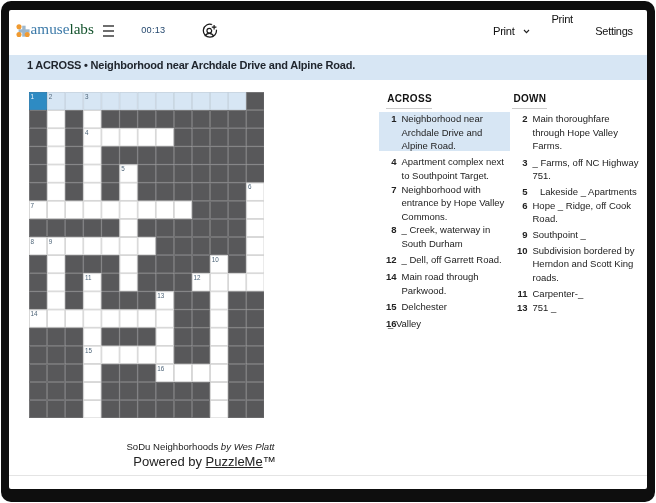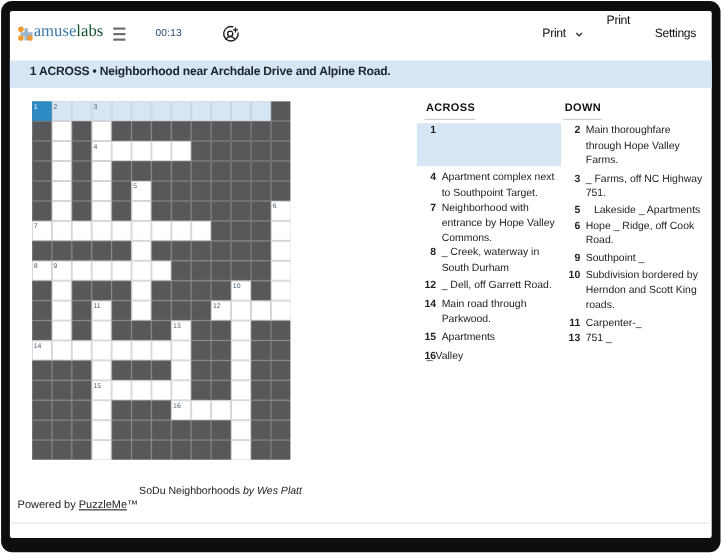--- a/index.html
+++ b/index.html
@@ -283,31 +283,32 @@
 <text x="182.70" y="169.97" font-family="Liberation Sans, sans-serif" font-size="6.3" fill="#4d6478">10</text>
 <text x="55.93" y="188.10" font-family="Liberation Sans, sans-serif" font-size="6.3" fill="#4d6478">11</text>
 <text x="164.59" y="188.10" font-family="Liberation Sans, sans-serif" font-size="6.3" fill="#4d6478">12</text>
 <text x="128.37" y="206.23" font-family="Liberation Sans, sans-serif" font-size="6.3" fill="#4d6478">13</text>
 <text x="1.60" y="224.36" font-family="Liberation Sans, sans-serif" font-size="6.3" fill="#4d6478">14</text>
 <text x="55.93" y="260.62" font-family="Liberation Sans, sans-serif" font-size="6.3" fill="#4d6478">15</text>
 <text x="128.37" y="278.75" font-family="Liberation Sans, sans-serif" font-size="6.3" fill="#4d6478">16</text>
 </svg>
 
 <div class="abs" style="left:0px;top:441px;width:401px;text-align:center;font-size:9.6px;color:#222">SoDu Neighborhoods <i>by Wes Platt</i></div>
-<div class="abs" style="left:16px;top:453.5px;width:401px;text-align:left;font-size:10px;color:#222">Powered by <span style="text-decoration:underline">PuzzleMe</span>™</div>
+<div class="abs" style="left:4px;top:453.5px;width:401px;text-align:center;font-size:13px;color:#222">Powered by <span style="text-decoration:underline">PuzzleMe</span>™</div>
 <div class="abs" style="left:9px;top:475.3px;width:638px;height:1px;background:#e4e4e4"></div>
 
 <div class="abs" style="left:379px;top:112.2px;width:131px;height:38.8px;background:#d7e6f4"></div>
 <div class="abs" style="left:387.3px;top:93.2px;font-size:10px;font-weight:bold;color:#111;letter-spacing:0.3px">ACROSS</div>
 <div class="abs" style="left:386px;top:107.8px;width:46px;height:1px;background:#ccc"></div>
 <div class="abs" style="left:513.5px;top:93.2px;font-size:10px;font-weight:bold;color:#111;letter-spacing:0.3px">DOWN</div>
 <div class="abs" style="left:512px;top:107.8px;width:35px;height:1px;background:#ccc"></div>
 <div style="font-size:9.5px;color:#222">
 <div style="position:absolute;left:379px;top:112.3px;width:131px;">
       <div style="position:absolute;left:0;top:0;width:17.5px;text-align:right;font-weight:bold;line-height:13.6px">1</div>
+      <div style="margin-left:22.5px;line-height:13.6px;white-space:nowrap">Neighborhood near<br>Archdale Drive and<br>Alpine Road.</div>
     </div>
     <div style="position:absolute;left:379px;top:155.4px;width:131px;">
       <div style="position:absolute;left:0;top:0;width:17.5px;text-align:right;font-weight:bold;line-height:13.6px">4</div>
       <div style="margin-left:22.5px;line-height:13.6px;white-space:nowrap">Apartment complex next<br>to Southpoint Target.</div>
     </div>
     <div style="position:absolute;left:379px;top:182.6px;width:131px;">
       <div style="position:absolute;left:0;top:0;width:17.5px;text-align:right;font-weight:bold;line-height:13.6px">7</div>
       <div style="margin-left:22.5px;line-height:13.6px;white-space:nowrap">Neighborhood with<br>entrance by Hope Valley<br>Commons.</div>
     </div>
     <div style="position:absolute;left:379px;top:223.0px;width:131px;">
@@ -317,21 +318,21 @@
     <div style="position:absolute;left:379px;top:253.2px;width:131px;">
       <div style="position:absolute;left:0;top:0;width:17.5px;text-align:right;font-weight:bold;line-height:13.6px">12</div>
       <div style="margin-left:22.5px;line-height:13.6px;white-space:nowrap">_ Dell, off Garrett Road.</div>
     </div>
     <div style="position:absolute;left:379px;top:270.1px;width:131px;">
       <div style="position:absolute;left:0;top:0;width:17.5px;text-align:right;font-weight:bold;line-height:13.6px">14</div>
       <div style="margin-left:22.5px;line-height:13.6px;white-space:nowrap">Main road through<br>Parkwood.</div>
     </div>
     <div style="position:absolute;left:379px;top:300.2px;width:131px;">
       <div style="position:absolute;left:0;top:0;width:17.5px;text-align:right;font-weight:bold;line-height:13.6px">15</div>
-      <div style="margin-left:22.5px;line-height:13.6px;white-space:nowrap">Apartments</div>
+      <div style="margin-left:22.5px;line-height:13.6px;white-space:nowrap">Delchester</div>
     </div>
     <div style="position:absolute;left:379px;top:317.1px;width:131px;">
       <div style="position:absolute;left:0;top:0;width:17.5px;text-align:right;font-weight:bold;line-height:13.6px">16</div>
       <div style="margin-left:9px;line-height:13.6px;white-space:nowrap">_ Valley</div>
     </div>
 <div style="position:absolute;left:510px;top:112.2px;width:131px;">
       <div style="position:absolute;left:0;top:0;width:17.5px;text-align:right;font-weight:bold;line-height:13.6px">2</div>
       <div style="margin-left:22.5px;line-height:13.6px;white-space:nowrap">Main thoroughfare<br>through Hope Valley<br>Farms.</div>
     </div>
     <div style="position:absolute;left:510px;top:155.7px;width:131px;">

